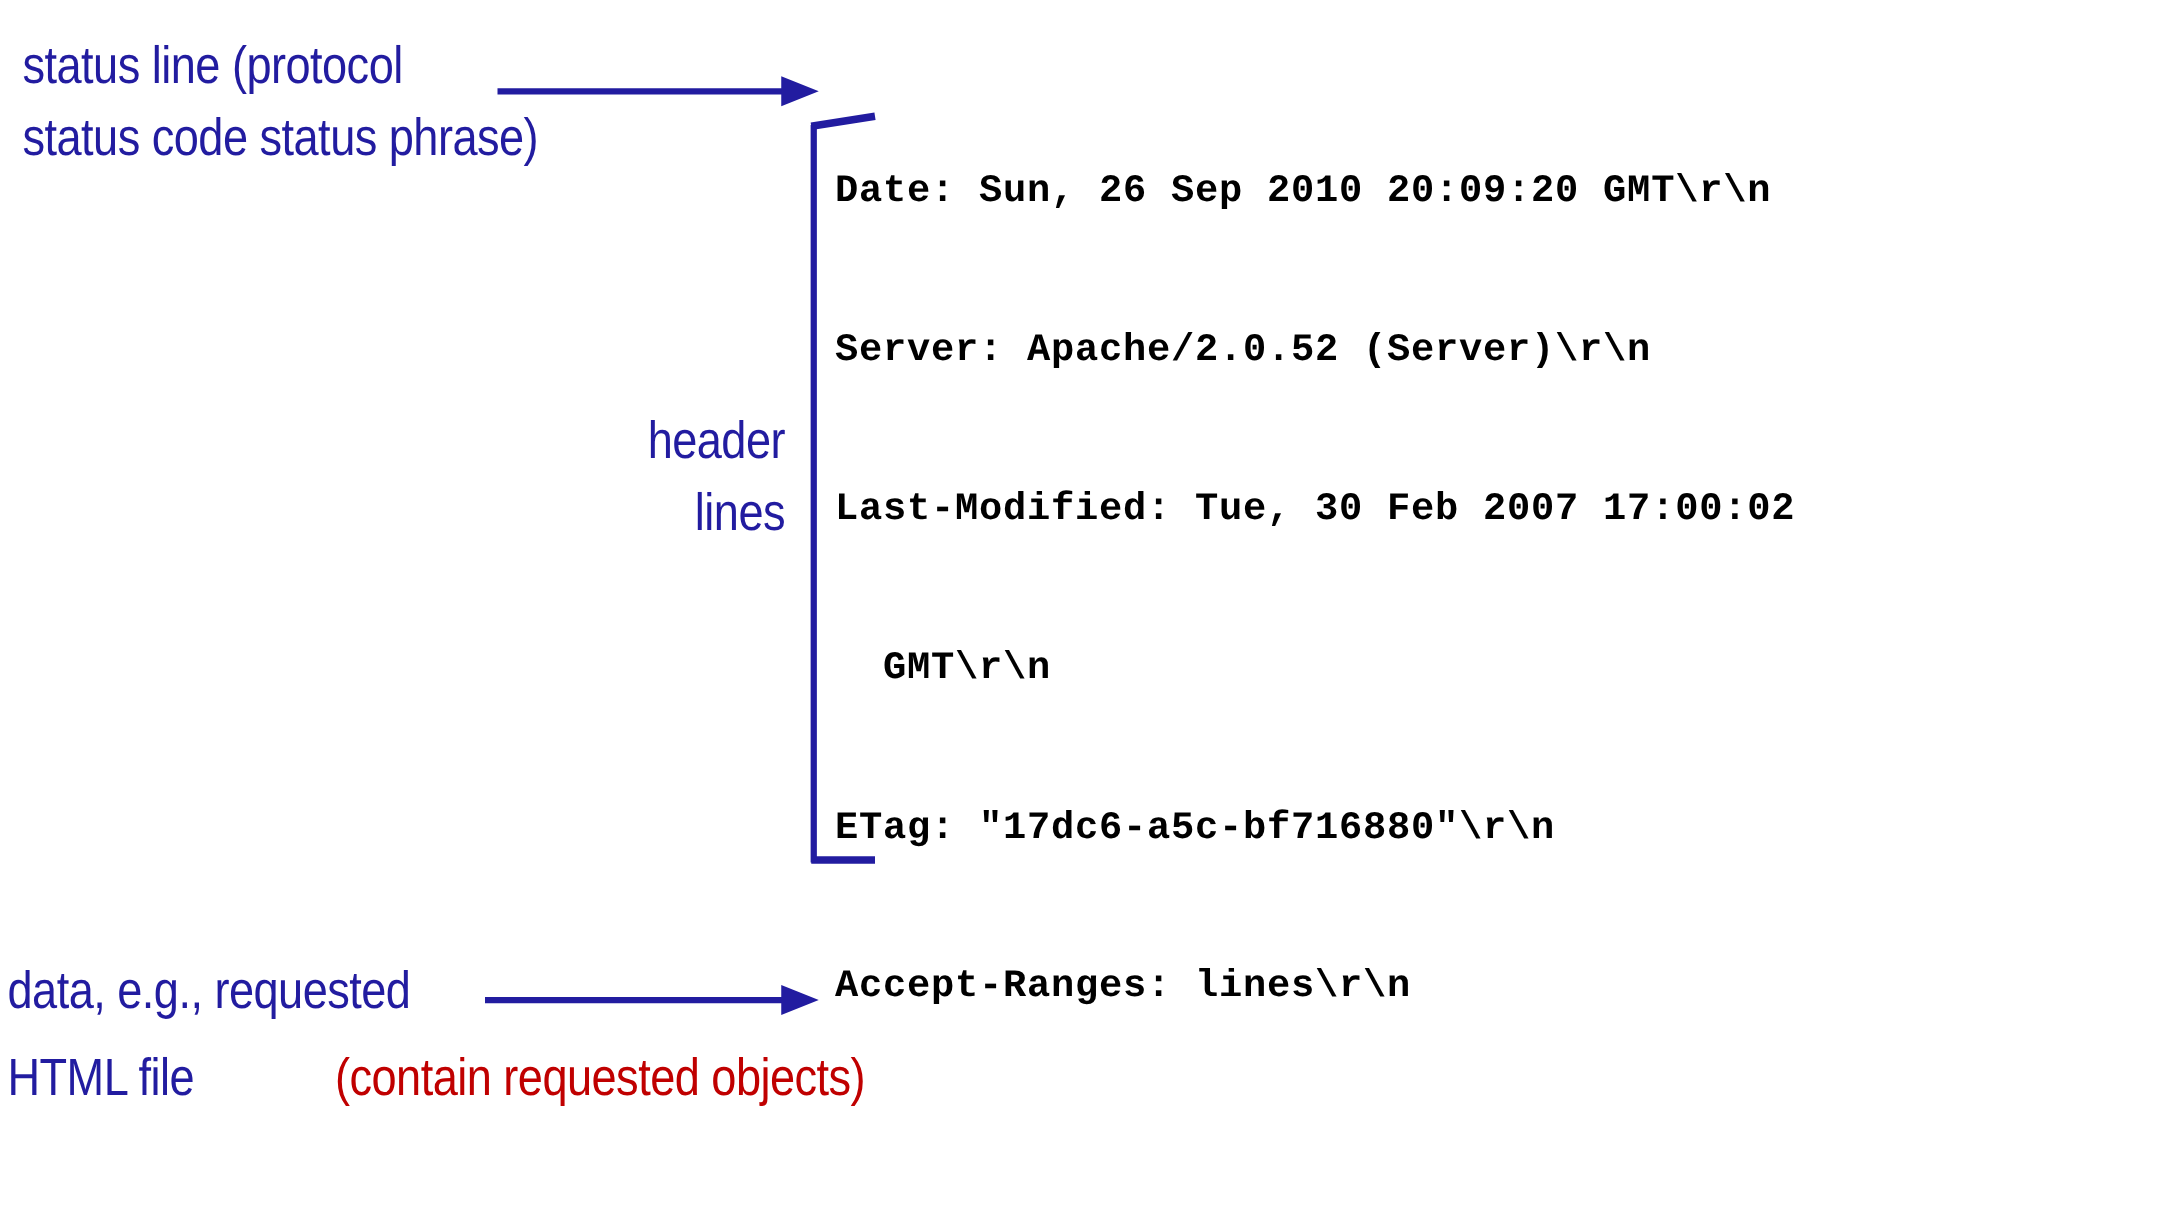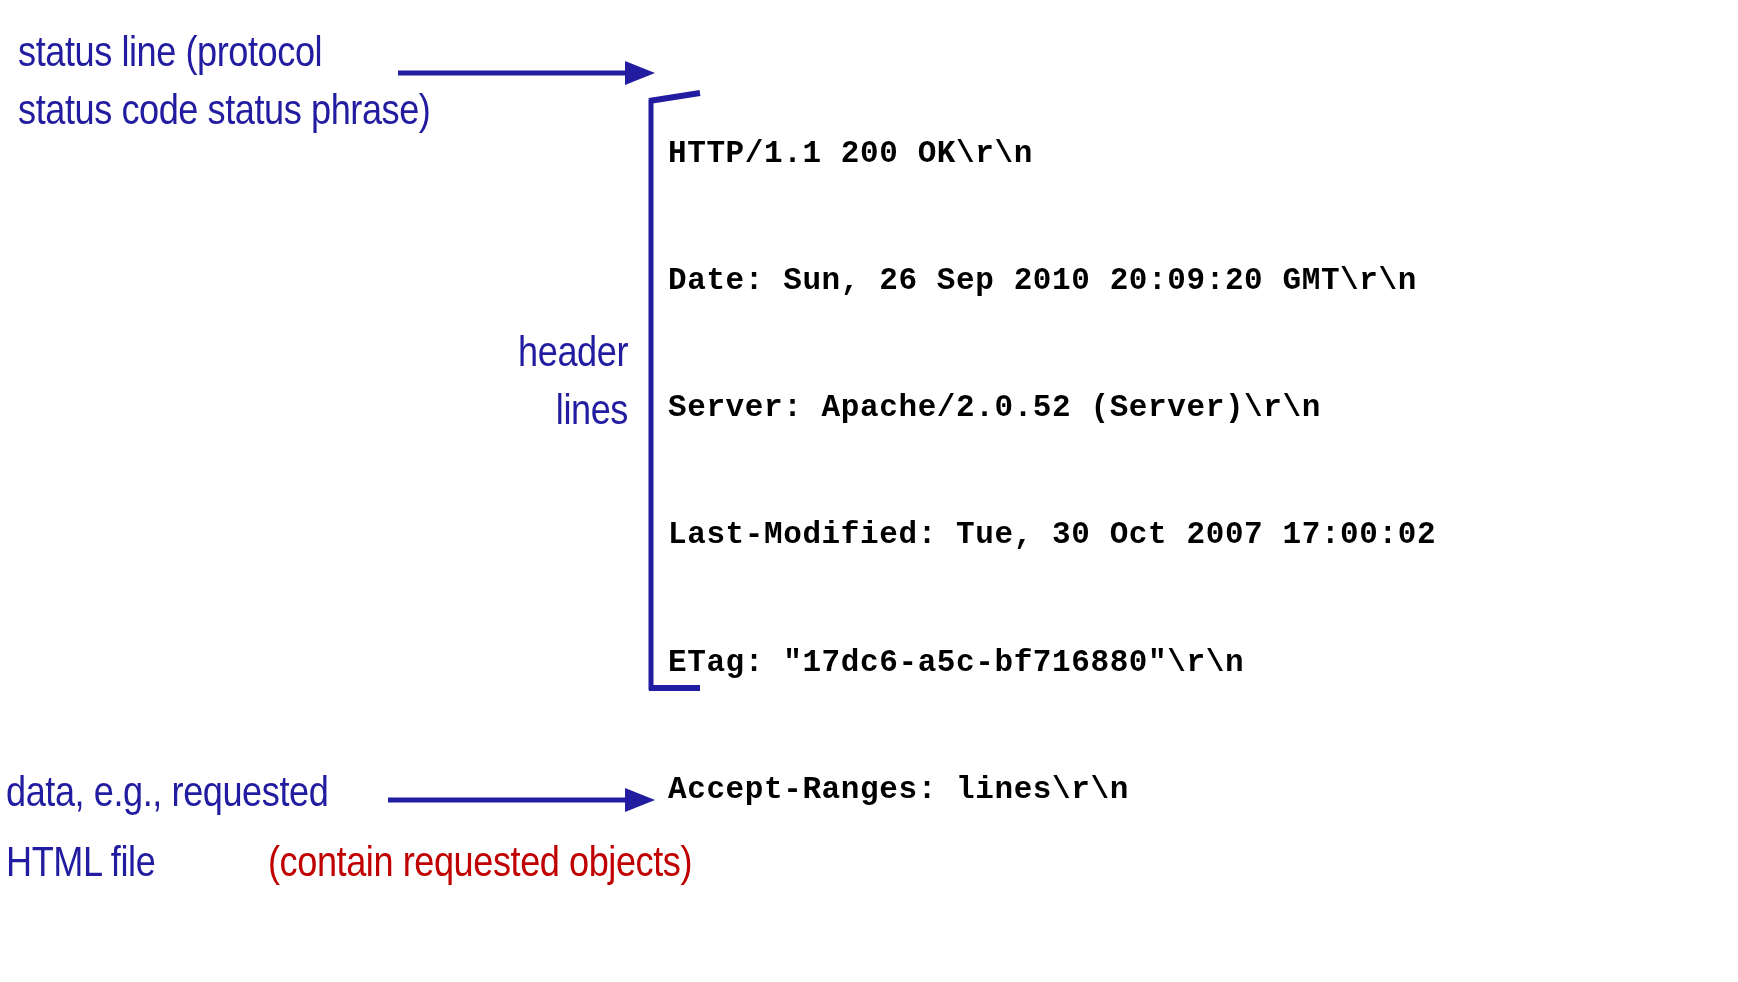--- a/index.html
+++ b/index.html
@@ -81,24 +81,24 @@
 
   <div class="annot" style="left:428px; top:330px; width:200px; text-align:right; transform:scaleX(0.86); transform-origin:right top;">header</div>
   <div class="annot" style="left:428px; top:388px; width:200px; text-align:right; transform:scaleX(0.86); transform-origin:right top;">lines</div>
 
   <div class="annot" style="left:6px; top:770px;">data, e.g.,  requested</div>
   <div class="annot" style="left:6px; top:840px;">HTML file</div>
 
   <div class="annot-red" style="left:268px; top:840px;">(contain requested objects)</div>
 
   <div id="http-block">
-    <span class="msg-line">HTTP/1.1 200 OK\r\n</span>
     <span class="msg-line">Date: Sun, 26 Sep 2010 20:09:20 GMT\r\n</span>
     <span class="msg-line">Server: Apache/2.0.52 (Server)\r\n</span>
-    <span class="msg-line">Last-Modified: Tue, 30 Oct 2007 17:00:02</span>
+    <span class="msg-line">Last-Modified: Tue, 30 Feb 2007 17:00:02</span>
+    <span class="msg-line">  GMT\r\n</span>
     <span class="msg-line">ETag: "17dc6-a5c-bf716880"\r\n</span>
     <span class="msg-line">Accept-Ranges: lines\r\n</span>
     
     
     
     
     
     
     
   </div>

